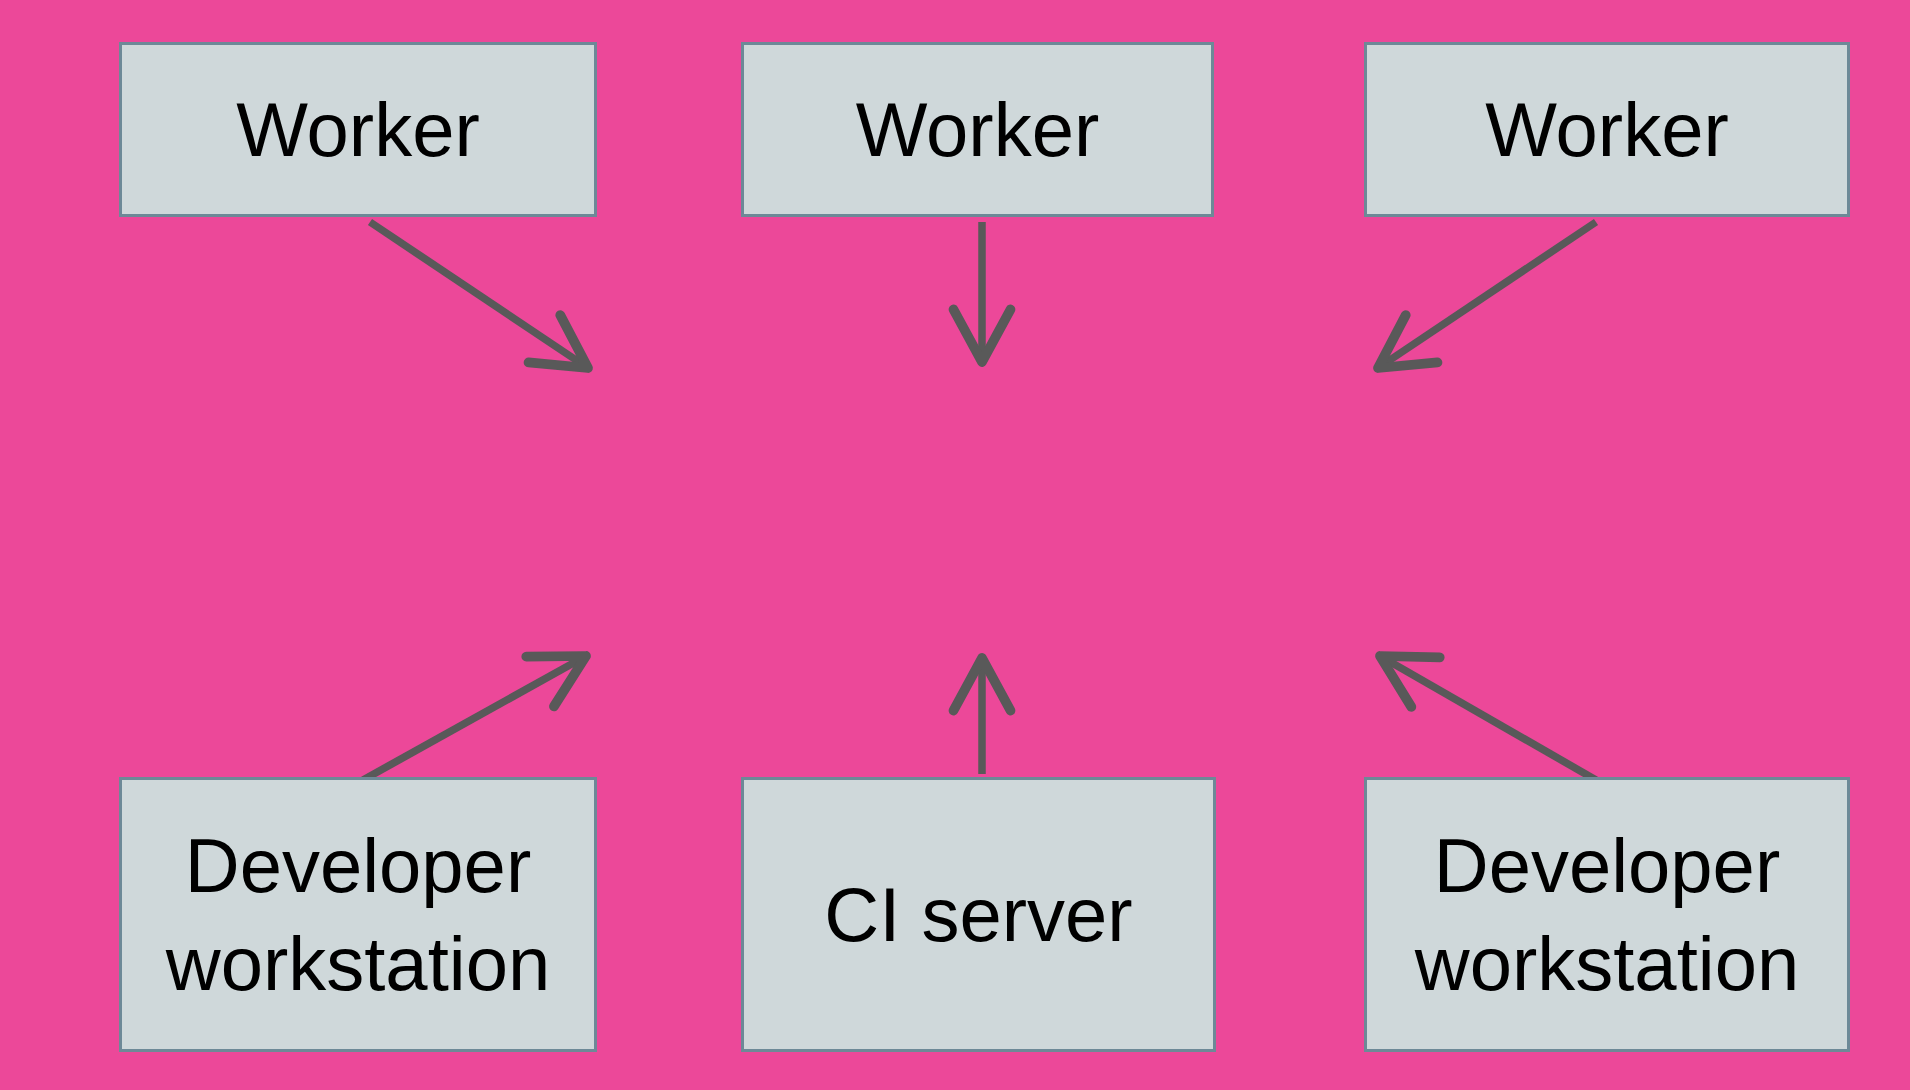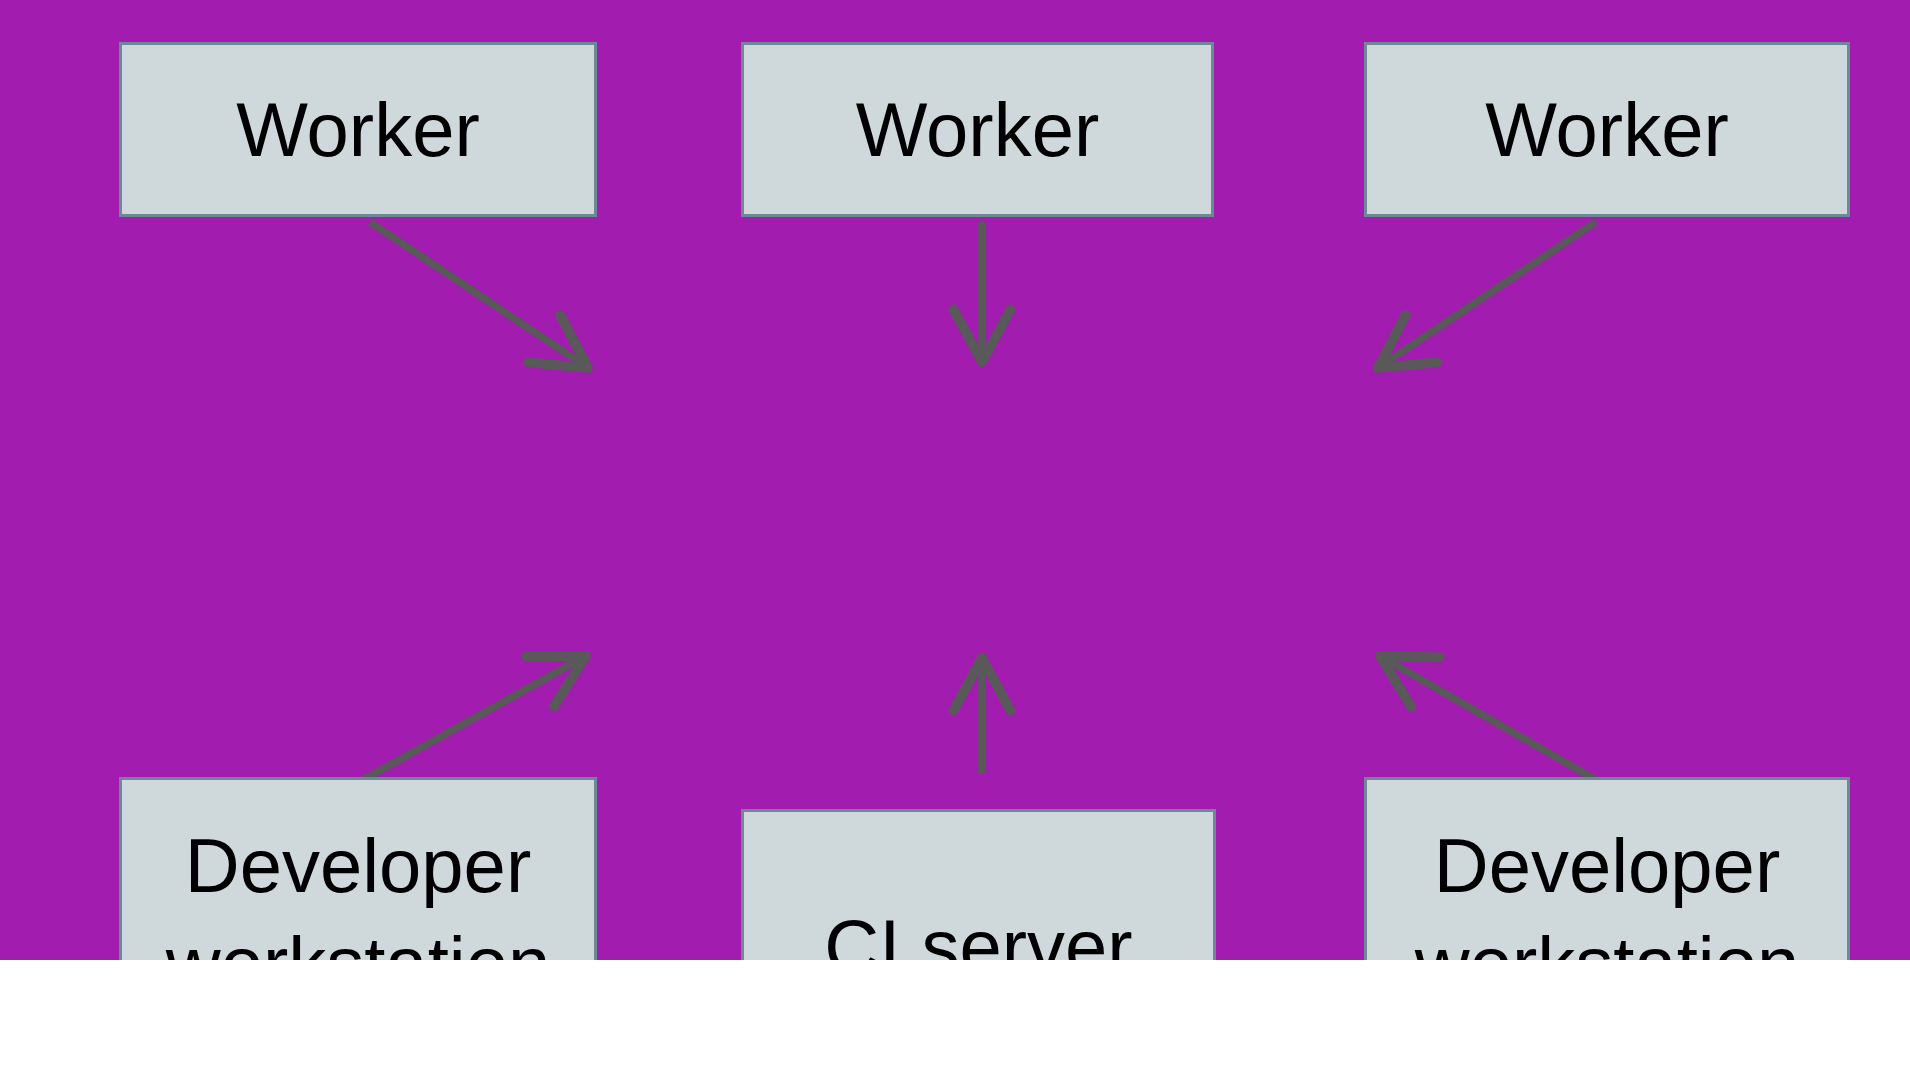--- a/index.html
+++ b/index.html
@@ -4,22 +4,22 @@
 <style>
   html, body {
     margin: 0;
     padding: 0;
     background: #ffffff;
     font-family: "Liberation Sans", "DejaVu Sans", sans-serif;
   }
   .canvas {
     position: relative;
     width: 1910px;
-    height: 960px;
-    background: #a21caf;
+    height: 1090px;
+    background: #ec4899;
     overflow: hidden;
   }
   .arrows-layer {
     position: absolute;
     left: 0;
     top: 0;
     width: 1910px;
     height: 1090px;
     pointer-events: none;
   }
@@ -38,21 +38,21 @@
     letter-spacing: 0px;
   }
   
   .node.worker-1 { left: 119px; top: 42px;  width: 478px; height: 175px; }
   .node.worker-2 { left: 741px; top: 42px;  width: 473px; height: 175px; }
   .node.worker-3 { left: 1364px; top: 42px; width: 486px; height: 175px; }
   
   .node.build-master { left: 597px; top: 372px; width: 771px; height: 276px; }
   
   .node.dev-left  { left: 119px;  top: 777px; width: 478px; height: 275px; padding: 0 30px; }
-  .node.ci-server { left: 741px;  top: 777px; width: 475px; height: 275px; margin-top: 32px; }
+  .node.ci-server { left: 741px;  top: 777px; width: 475px; height: 275px; }
   .node.dev-right { left: 1364px; top: 777px; width: 486px; height: 275px; padding: 0 30px; }
   .node .label { width: 100%; }
 </style>
 </head>
 <body>
 
 <div class="canvas">
 
   <svg class="arrows-layer" viewBox="0 0 1910 1090" xmlns="http://www.w3.org/2000/svg">
     <defs>

